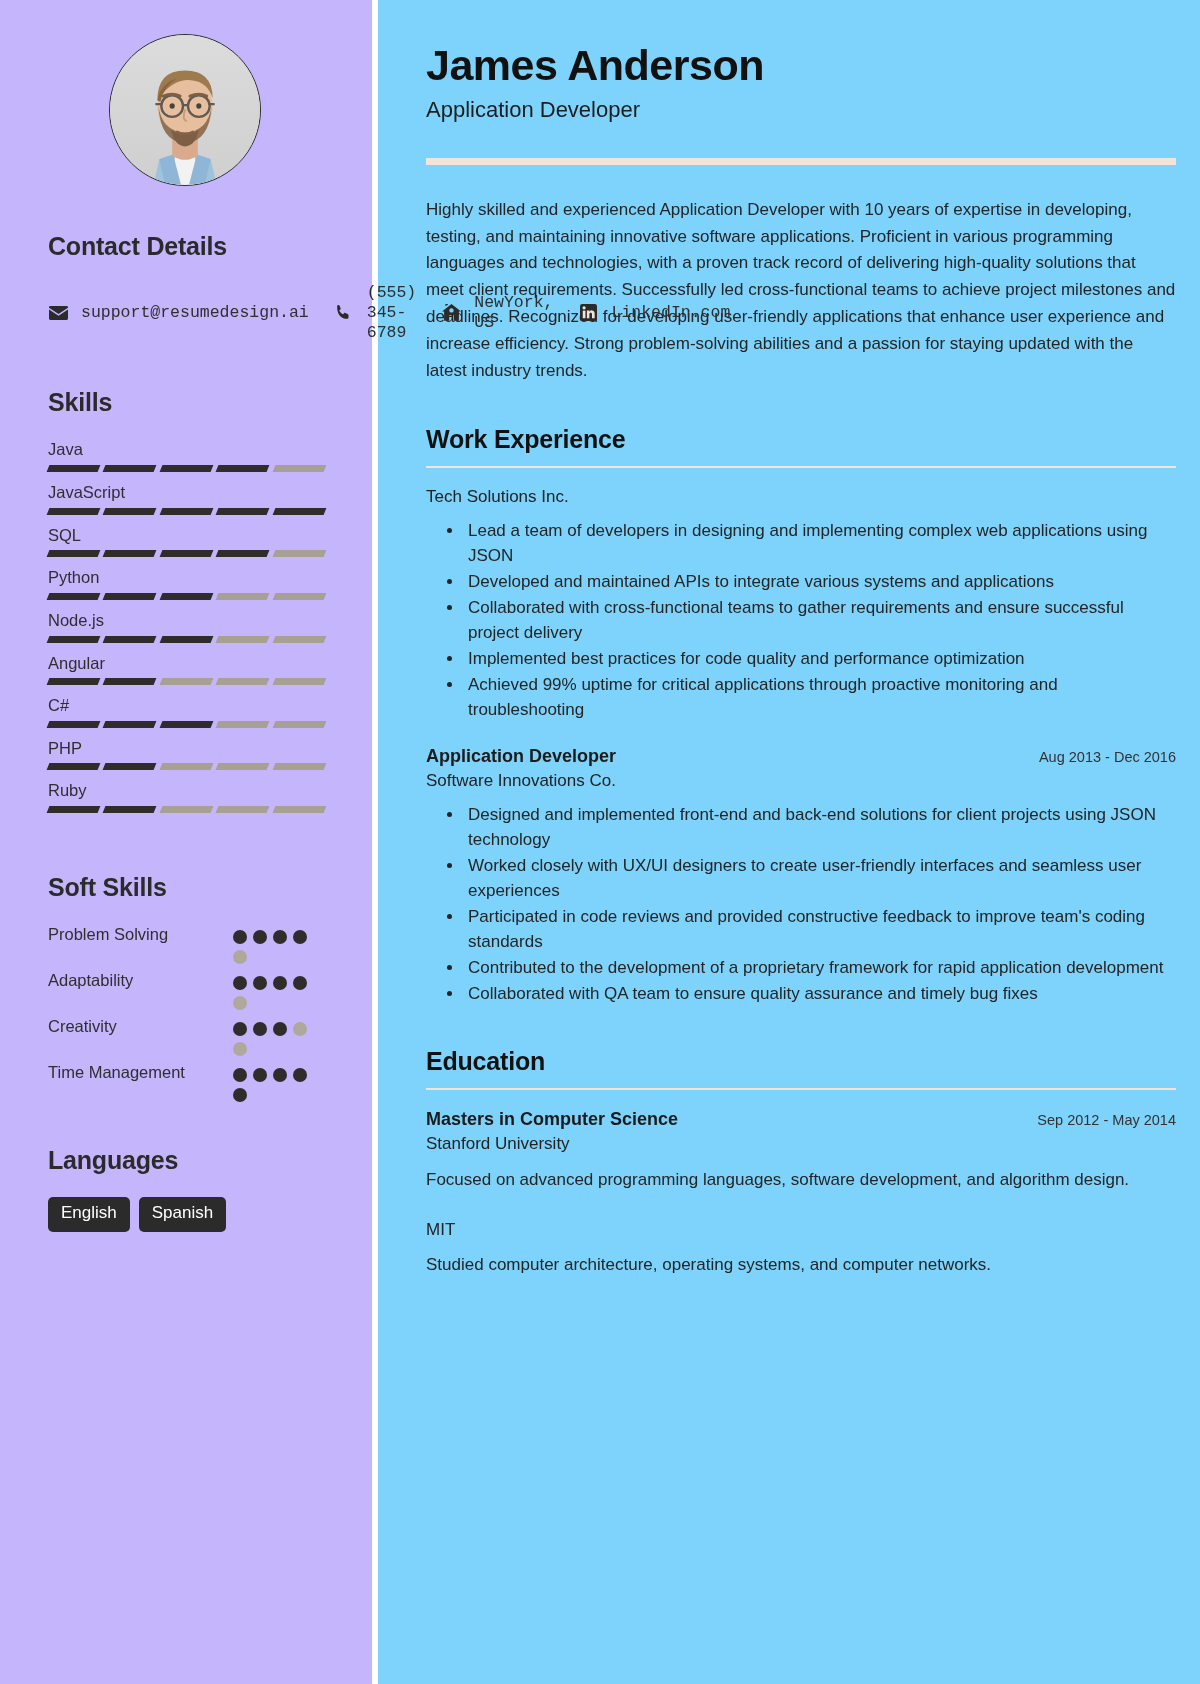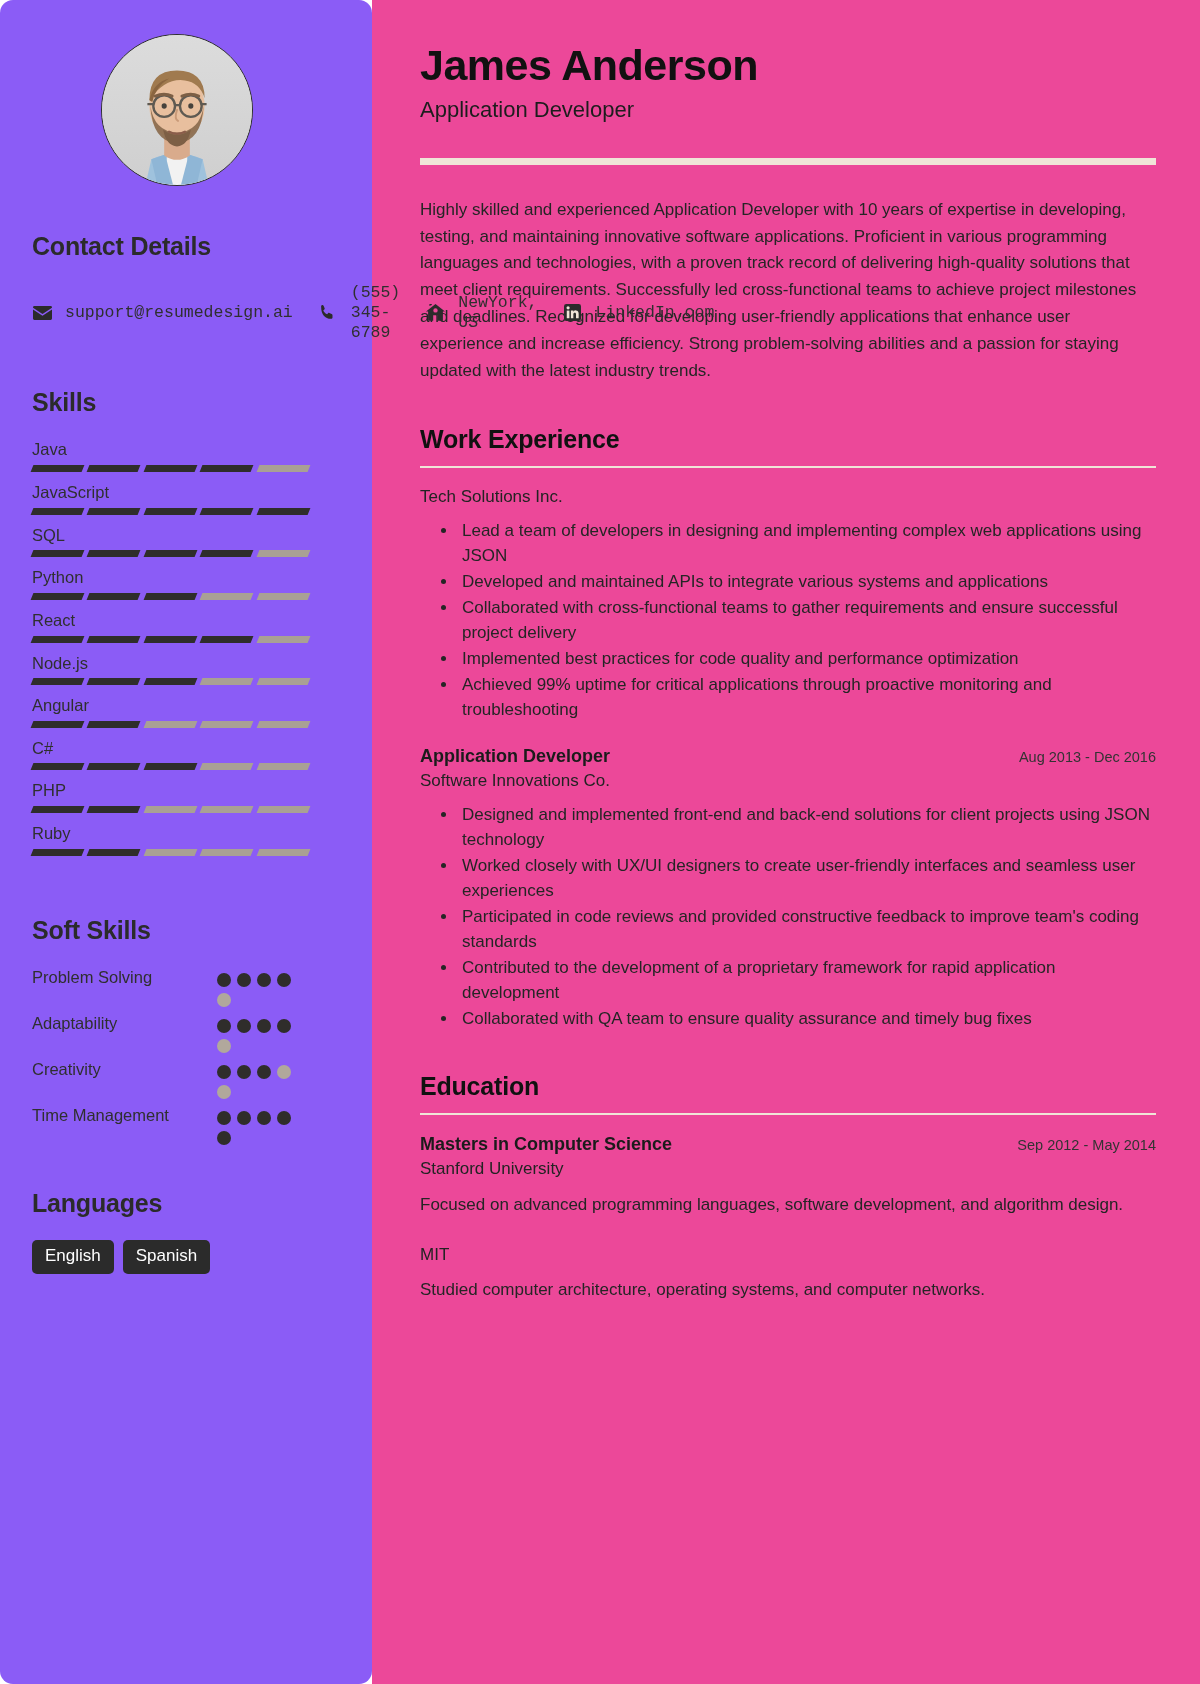--- a/index.html
+++ b/index.html
@@ -16,24 +16,23 @@
     display: flex;
     background: #ffffff;
     position: relative;
     overflow: hidden;
   }
 
   
   .sidebar {
     width: 372px;
     min-width: 372px;
-    background: #8b5cf6;
-    padding: 34px 26px 30px 32px;
+    background: #c4b5fd;
+    padding: 34px 26px 30px 48px;
     position: relative;
-    border-radius: 13px;
   }
   .avatar-wrap {
     width: 100%;
     display: flex;
     justify-content: center;
     margin-bottom: 46px;
     padding-right: 24px;
   }
   .avatar {
     width: 152px;
@@ -134,22 +133,23 @@
     color: #ffffff;
     font-size: 17px;
     padding: 7px 13px 9px;
     border-radius: 5px;
     line-height: 1.1;
   }
 
   
   .main {
     flex: 1;
-    padding: 42px 44px 30px 48px;
-    background: #ec4899;
+    padding: 42px 24px 30px 48px;
+    background: #7dd3fc;
+    margin-left: 6px;
   }
   .name {
     font-size: 43px;
     font-weight: bold;
     color: #111111;
     letter-spacing: -0.5px;
     line-height: 1.1;
   }
   .role {
     font-size: 22px;
@@ -365,30 +365,20 @@
           <div class="skill-name">Python</div>
           <div class="skill-bar">
             <span class="seg on"></span>
             <span class="seg on"></span>
             <span class="seg on"></span>
             <span class="seg"></span>
             <span class="seg"></span>
           </div>
         </div>
         <div class="skill-block">
-          <div class="skill-name">React</div>
-          <div class="skill-bar">
-            <span class="seg on"></span>
-            <span class="seg on"></span>
-            <span class="seg on"></span>
-            <span class="seg on"></span>
-            <span class="seg"></span>
-          </div>
-        </div>
-        <div class="skill-block">
           <div class="skill-name">Node.js</div>
           <div class="skill-bar">
             <span class="seg on"></span>
             <span class="seg on"></span>
             <span class="seg on"></span>
             <span class="seg"></span>
             <span class="seg"></span>
           </div>
         </div>
         <div class="skill-block">

